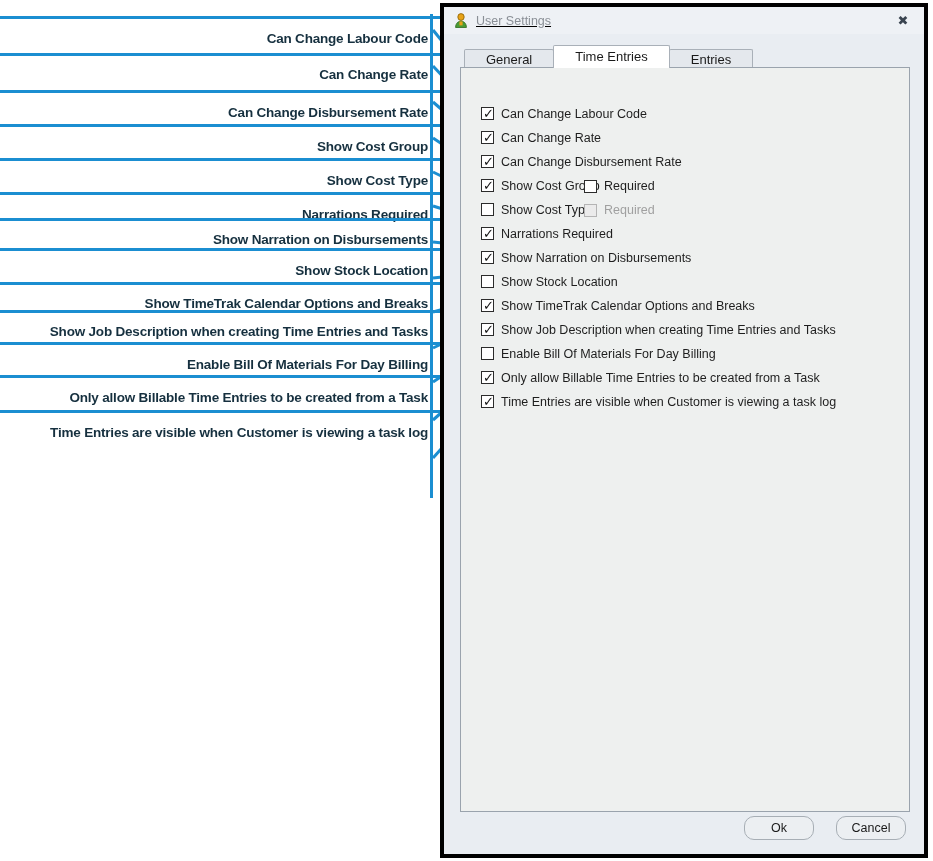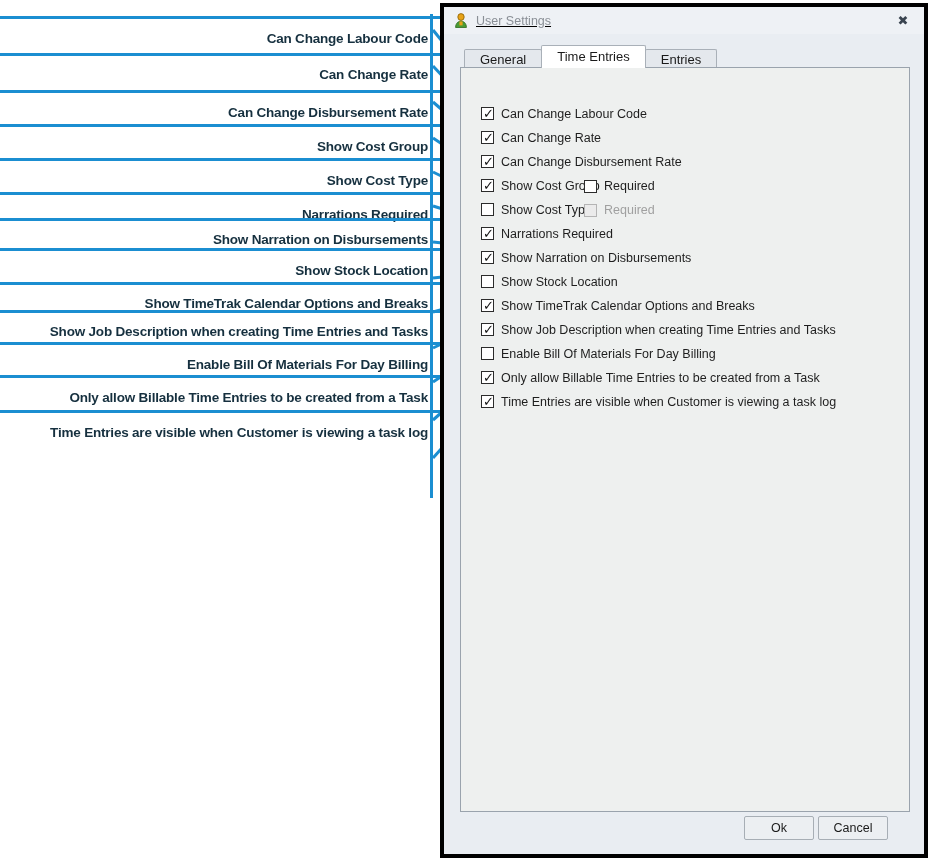--- a/index.html
+++ b/index.html
@@ -51,21 +51,21 @@
   #close-btn{
     position:absolute;right:13px;top:6px;
     width:16px;height:16px;
     color:#3a4450;font-size:13px;line-height:16px;text-align:center;
     font-family:"DejaVu Sans", sans-serif;
   }
 
   
   #tabstrip{position:absolute;left:20px;top:38px;height:23px;display:flex;align-items:flex-end;}
   .tab{
-    height:19px;line-height:19px;padding:0 15px;
+    height:19px;line-height:19px;padding:0 21px;
     font-size:13px;color:#1a1a1a;
     background:#e4e8ed;
     border:1px solid #a9b0b8;border-bottom:none;
     border-radius:2px 2px 0 0;
     margin-right:-1px;box-sizing:border-box;
   }
   .tab.active{
     background:#ffffff;height:23px;line-height:22px;
     border-color:#a9b0b8;position:relative;z-index:3;
   }
@@ -108,26 +108,26 @@
   .cb-text{
     margin-left:7px;font-size:12.5px;color:#1e1e1e;white-space:nowrap;
   }
   .cb-text.disabled{color:#a0a0a0;}
   .cb-sub{position:absolute;left:123px;display:flex;align-items:flex-end;height:15px;}
 
   
   #footer{position:absolute;left:0;right:0;bottom:12px;height:26px;}
   .btn{
     position:absolute;top:0;width:70px;height:24px;
-    background:#eceff2;border:1px solid #a7aeb5;border-radius:2px;
+    background:#eceff2;border:1px solid #a7aeb5;border-radius:10px;
     font-size:12.5px;color:#1a1a1a;text-align:center;line-height:23px;
     box-sizing:border-box;
   }
   #btn-ok{right:110px;}
-  #btn-cancel{right:36px;text-align:center;}
+  #btn-cancel{right:18px;text-align:center;}
 </style>
 </head>
 <body>
 
 <div id="annotations">
     <div class="anno-row" style="top: 16px; height: 1px;"></div>
     <div class="anno-label" style="top: 31px;">Can Change Labour Code</div>
     <div class="anno-row" style="top: 53px; height: 1px;"></div>
     <div class="anno-label" style="top: 67px;">Can Change Rate</div>
     <div class="anno-row" style="top: 90px; height: 1px;"></div>

